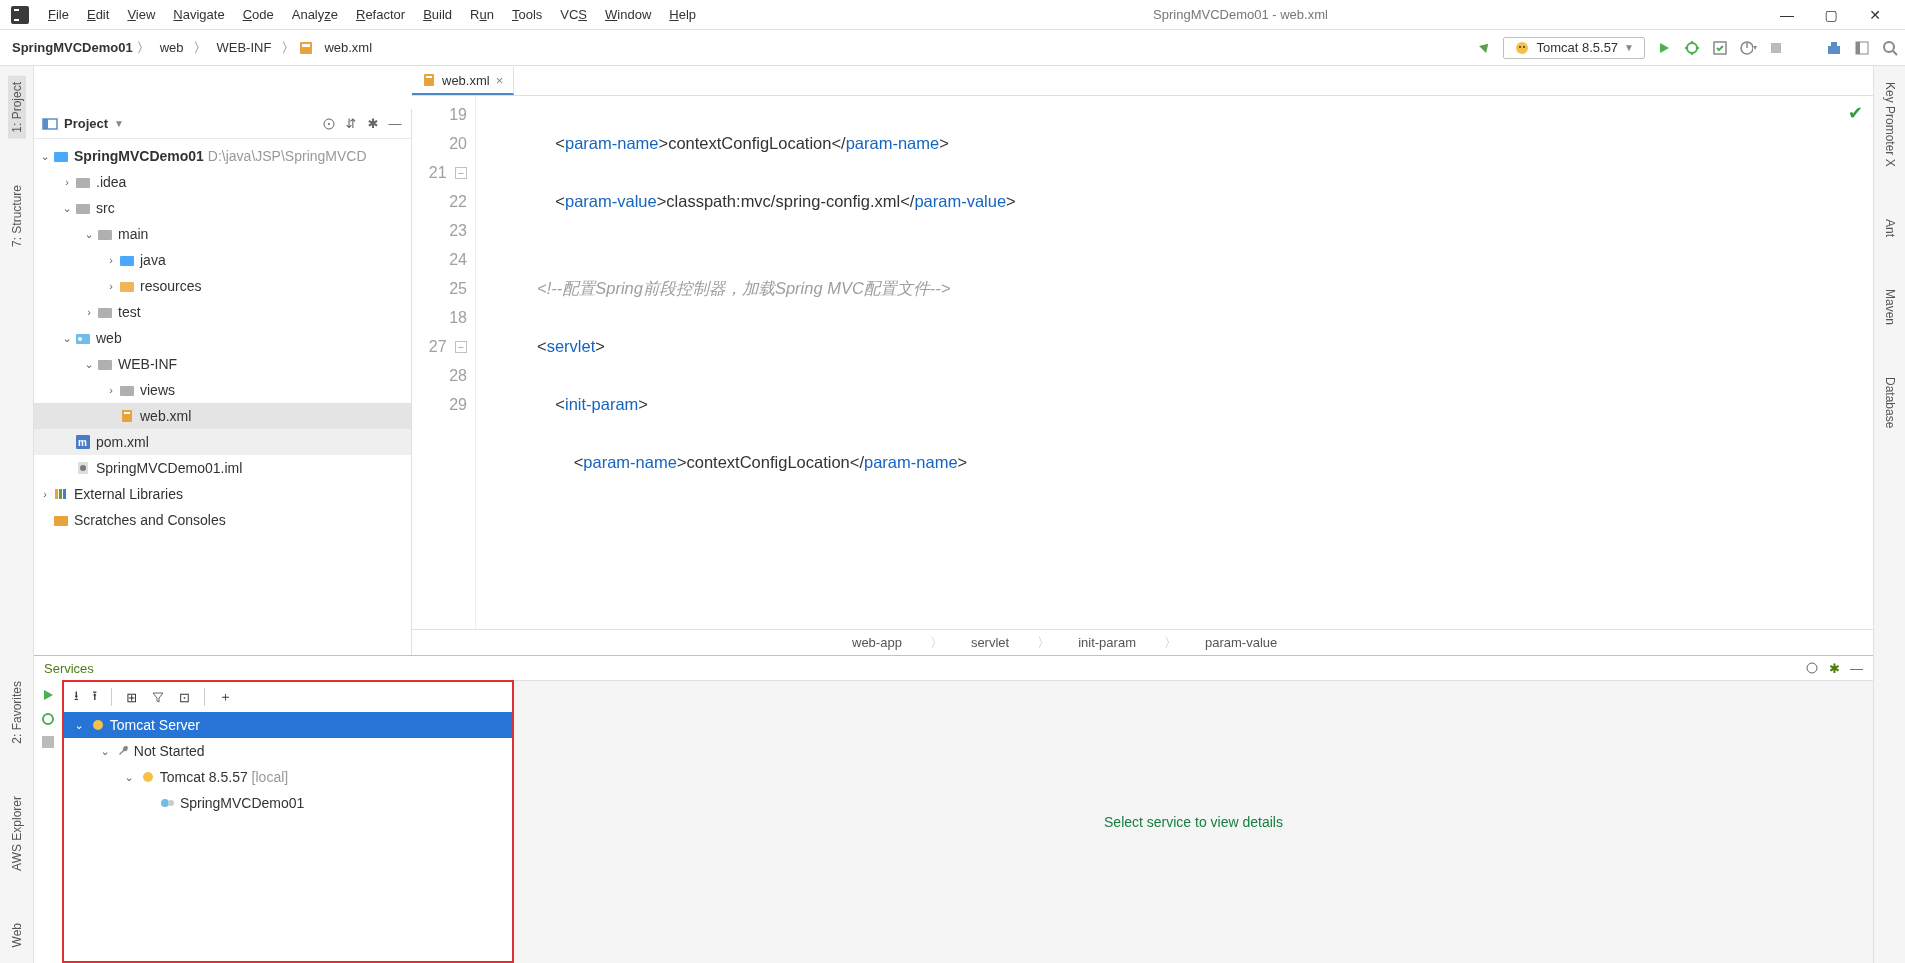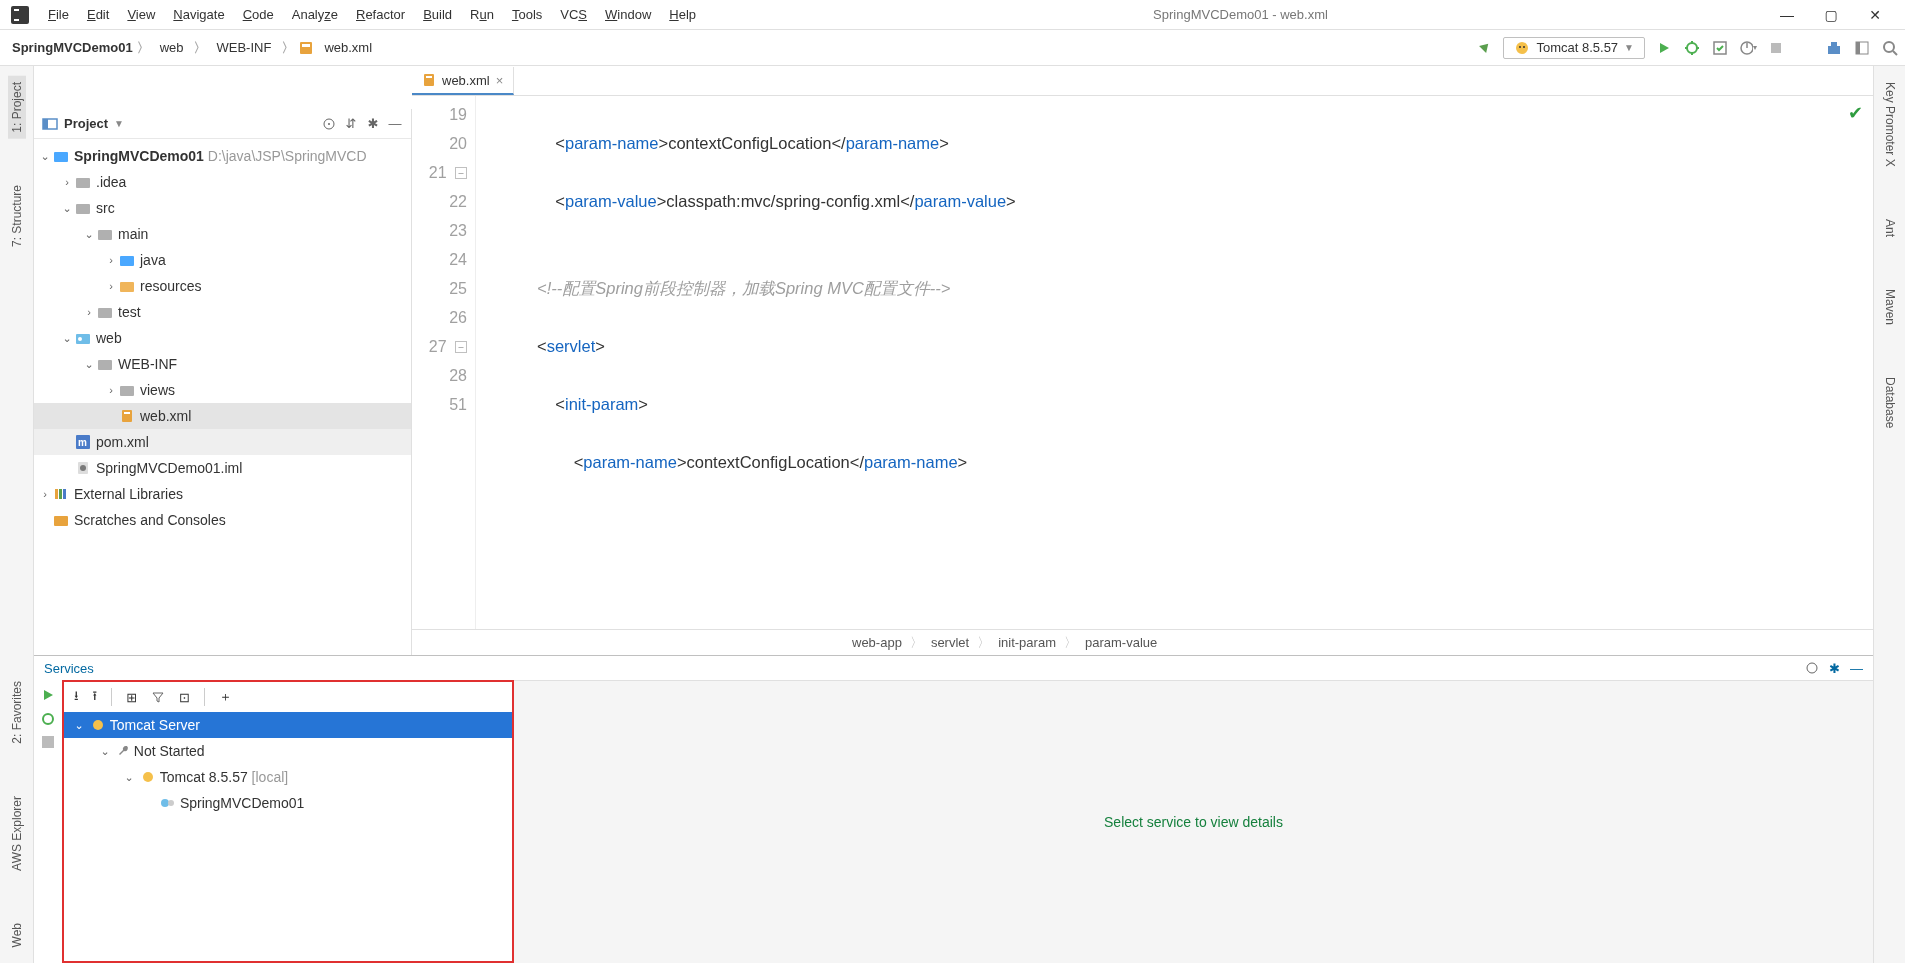--- a/index.html
+++ b/index.html
@@ -53,25 +53,25 @@
 .code-wrap { flex:1; display:flex; min-height:0; position:relative;}
 .gutter { width:64px; text-align:right; padding:4px 8px 4px 0; color:#a0a0a0; font-family: "Consolas","JetBrains Mono",monospace; font-size:16px; line-height:29px; border-right:1px solid #eee;}
 .gutter .ln { height:29px;}
 .gutter .fold { display:inline-block; width:12px; height:12px; border:1px solid #c0c0c0; font-size:9px; line-height:10px; text-align:center; color:#888; margin-left:4px; vertical-align:middle; position:relative; top:-1px;}
 .code { flex:1; font-family:"Consolas","JetBrains Mono",monospace; font-size:16.5px; line-height:29px; padding:4px 0 4px 6px; white-space:pre; overflow:hidden;}
 .code .t-tag { color:#1565c0;}
 .code .t-text { color:#333;}
 .code .t-comment { color:#9e9e9e; font-style:italic;}
 .check { position:absolute; top:6px; right:10px; color:#2e9c3f; font-size:18px;}
 
-.crumb-bar { height:26px; border-top:1px solid #e0e0e0; display:flex; align-items:center; padding-left:440px; gap:8px; color:#555; font-size:13px;}
+.crumb-bar { height:26px; border-top:1px solid #e0e0e0; display:flex; align-items:center; padding-left:440px; gap:28px; color:#555; font-size:13px;}
 .crumb-bar .sep { color:#bbb;}
 
 .services { border-top:1px solid #c0c0c0; display:flex; flex-direction:column; height:308px;}
-.services-header { height:24px; display:flex; align-items:center; padding:0 10px; color:#0369a1;}
+.services-header { height:24px; display:flex; align-items:center; padding:0 10px; color:#4d7c0f;}
 .services-header .spacer {flex:1;}
 .services-body { flex:1; display:flex; position:relative;}
 .svc-left-icons { width:28px; display:flex; flex-direction:column; align-items:center; padding-top:8px; gap:10px;}
 .svc-tree-area { width:452px; border:2px solid #e03030; display:flex; flex-direction:column;}
 .svc-toolbar { height:30px; display:flex; align-items:center; gap:14px; padding-left:10px;}
 .svc-toolbar .sep { width:1px; height:18px; background:#ccc;}
 .svc-tree { flex:1; font-size:14px; overflow:auto;}
 .svc-tree .row { display:flex; align-items:center; height:26px;}
 .svc-tree .row .arrow { width:14px; text-align:center; font-size:11px; color:#666;}
 .svc-tree .row.selected { background:#2675d6; color:#fff;}
@@ -388,24 +388,24 @@
         <div class="code-wrap">
           <div class="check">✔</div>
           <div class="gutter">
             <div class="ln">19</div>
             <div class="ln">20</div>
             <div class="ln">21 <span class="fold">–</span></div>
             <div class="ln">22</div>
             <div class="ln">23</div>
             <div class="ln">24</div>
             <div class="ln">25</div>
-            <div class="ln">26</div>
+            <div class="ln">18</div>
             <div class="ln">27 <span class="fold">–</span></div>
             <div class="ln">28</div>
-            <div class="ln">51</div>
+            <div class="ln">29</div>
           </div>
           <div class="code">
 <div><span class="t-text">                &lt;</span><span class="t-tag">param-name</span><span class="t-text">&gt;contextConfigLocation&lt;/</span><span class="t-tag">param-name</span><span class="t-text">&gt;</span></div>
 <div><span class="t-text">                &lt;</span><span class="t-tag">param-value</span><span class="t-text">&gt;classpath:mvc/spring-config.xml&lt;/</span><span class="t-tag">param-value</span><span class="t-text">&gt;</span></div>
 <div></div>
 <div><span class="t-comment">            &lt;!--配置Spring前段控制器，加载Spring MVC配置文件--&gt;</span></div>
 <div><span class="t-text">            &lt;</span><span class="t-tag">servlet</span><span class="t-text">&gt;</span></div>
 <div><span class="t-text">                &lt;</span><span class="t-tag">init-param</span><span class="t-text">&gt;</span></div>
 <div><span class="t-text">                    &lt;</span><span class="t-tag">param-name</span><span class="t-text">&gt;contextConfigLocation&lt;/</span><span class="t-tag">param-name</span><span class="t-text">&gt;</span></div>
 

